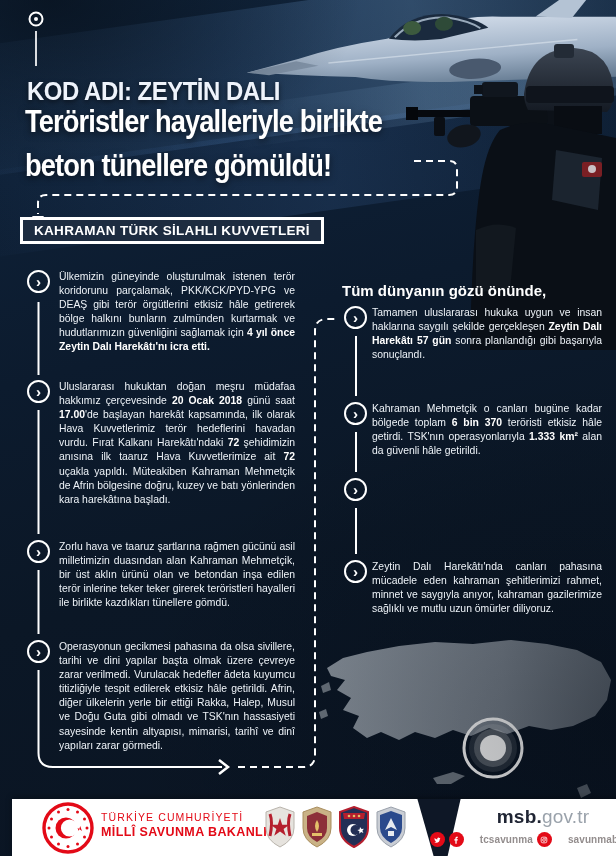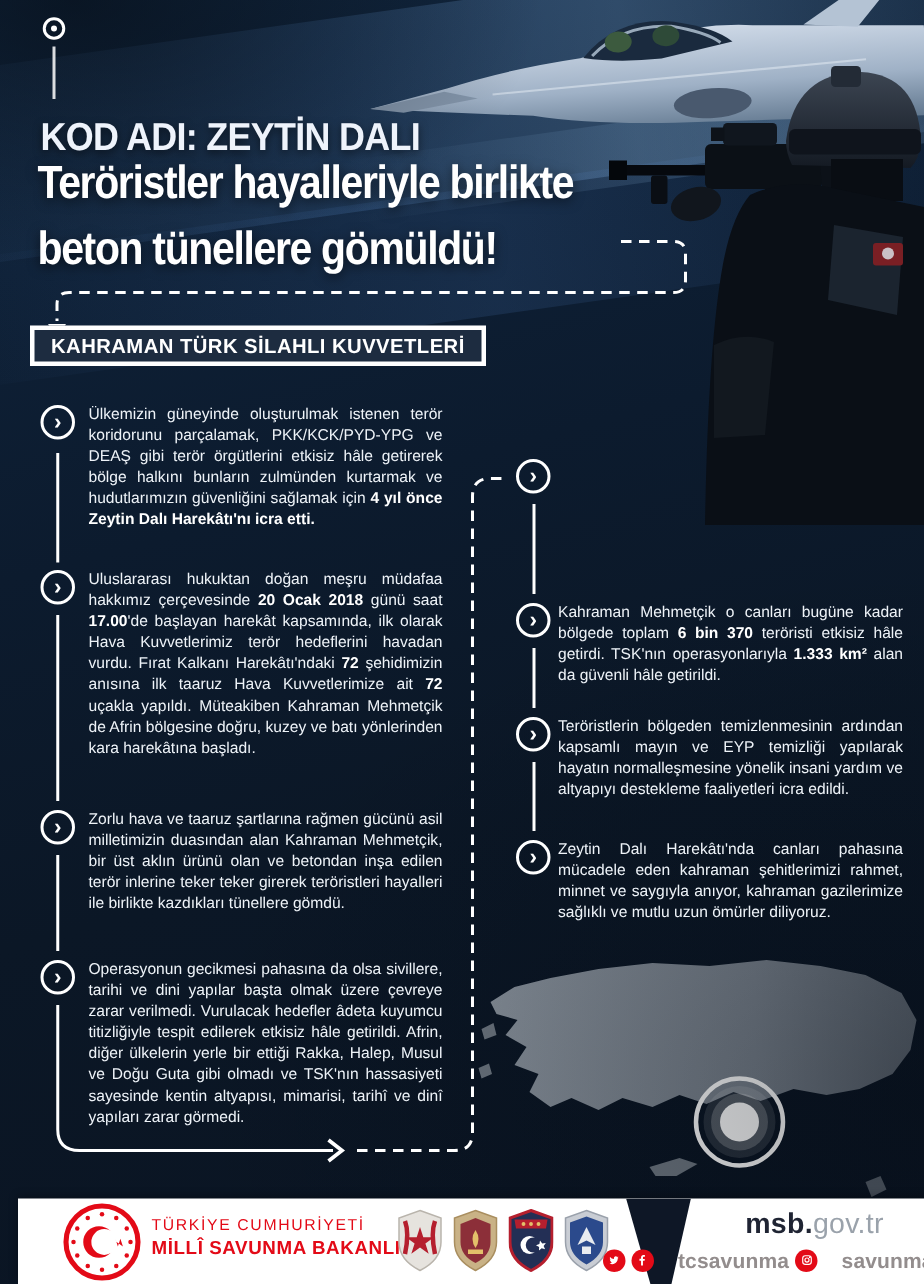--- a/index.html
+++ b/index.html
@@ -55,21 +55,21 @@
   .minlogo{position:absolute;left:30px;top:3px;}
   .mintext{position:absolute;left:89px;top:12px;color:#e30a17;}
   .mintext .l1{font-size:10.5px;letter-spacing:1.1px;font-weight:400;}
   .mintext .l2{font-size:12.5px;letter-spacing:.4px;font-weight:800;margin-top:2px;}
   .badges{position:absolute;left:253px;top:7px;display:flex;gap:7px;}
   .site{position:absolute;left:452px;top:7px;width:158px;}
   .url{font-size:19px;text-align:center;color:#9aa2ab;letter-spacing:.2px;}
   .url b{color:#1f2433;font-weight:800;}
   .social{display:flex;align-items:center;gap:4px;margin-top:4px;justify-content:center;}
   .sic{width:15px;height:15px;border-radius:50%;background:#e30a17;display:flex;align-items:center;justify-content:center;flex:0 0 auto;}
-  .handle{font-size:14px;color:#938d8d;font-weight:700;letter-spacing:.1px;white-space:nowrap;margin-left:12px;}
+  .handle{font-size:10px;color:#938d8d;font-weight:700;letter-spacing:.1px;white-space:nowrap;margin-left:12px;}
 </style>
 </head>
 <body>
 
 <div class="poster">
 
   <div class="bglayer">
     <div class="streak s1"></div>
     <div class="streak s2"></div>
     <div class="streak s3"></div>
@@ -185,30 +185,31 @@
   </div>
   <div class="bullet lb lb3">
     <span class="bicon">›</span>
     <p class="btext"><span>Zorlu hava ve taaruz şartlarına rağmen gücünü asil milletimizin duasından alan Kahraman Mehmetçik, bir üst aklın ürünü olan ve betondan inşa edilen terör inlerine teker teker girerek teröristleri hayalleri ile birlikte kazdıkları tünellere gömdü.</span></p>
   </div>
   <div class="bullet lb lb4">
     <span class="bicon">›</span>
     <p class="btext"><span>Operasyonun gecikmesi pahasına da olsa sivillere, tarihi ve dini yapılar başta olmak üzere çevreye zarar verilmedi. Vurulacak hedefler âdeta kuyumcu titizliğiyle tespit edilerek etkisiz hâle getirildi. Afrin, diğer ülkelerin yerle bir ettiği Rakka, Halep, Musul ve Doğu Guta gibi olmadı ve TSK'nın hassasiyeti sayesinde kentin altyapısı, mimarisi, tarihî ve dinî yapıları zarar görmedi.</span></p>
   </div>
 
+  <div class="rhead">Tüm dünyanın gözü önünde,</div>
   <div class="bullet rb rb1">
     <span class="bicon">›</span>
+    <p class="btext"><span>Tamamen uluslararası hukuka uygun ve insan haklarına saygılı şekilde gerçekleşen </span><span class="b">Zeytin Dalı Harekâtı 57 gün</span><span> sonra planlandığı gibi başarıyla sonuçlandı.</span></p>
   </div>
   <div class="bullet rb rb2">
     <span class="bicon">›</span>
     <p class="btext"><span>Kahraman Mehmetçik o canları bugüne kadar bölgede toplam </span><span class="b">6 bin 370</span><span> teröristi etkisiz hâle getirdi. TSK'nın operasyonlarıyla </span><span class="b">1.333 km²</span><span> alan da güvenli hâle getirildi.</span></p>
   </div>
   <div class="bullet rb rb3">
     <span class="bicon">›</span>
-    <p class="btext"><span>Teröristlerin bölgeden temizlenmesinin ardından kapsamlı mayın ve EYP temizliği yapılarak hayatın normalleşmesine yönelik insani yardım ve altyapıyı destekleme faaliyetleri icra edildi.</span></p>
   </div>
   <div class="bullet rb rb4">
     <span class="bicon">›</span>
     <p class="btext"><span>Zeytin Dalı Harekâtı'nda canları pahasına mücadele eden kahraman şehitlerimizi rahmet, minnet ve saygıyla anıyor, kahraman gazilerimize sağlıklı ve mutlu uzun ömürler diliyoruz.</span></p>
   </div>
 
   <div class="footer">
     <div class="wedge"></div>
 
     <svg class="minlogo" width="52" height="52" viewBox="0 0 52 52">

